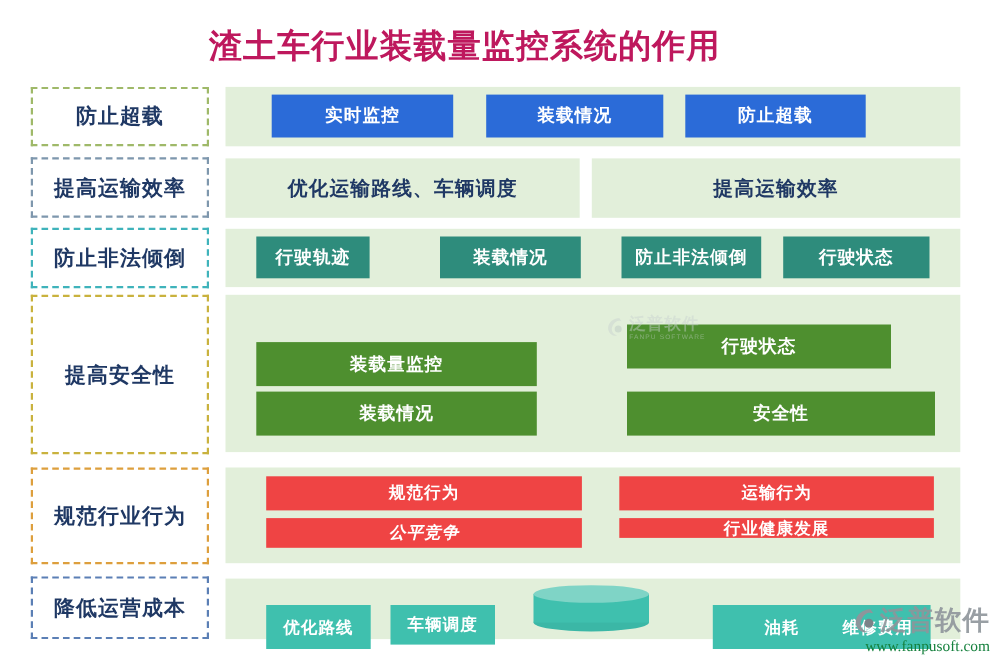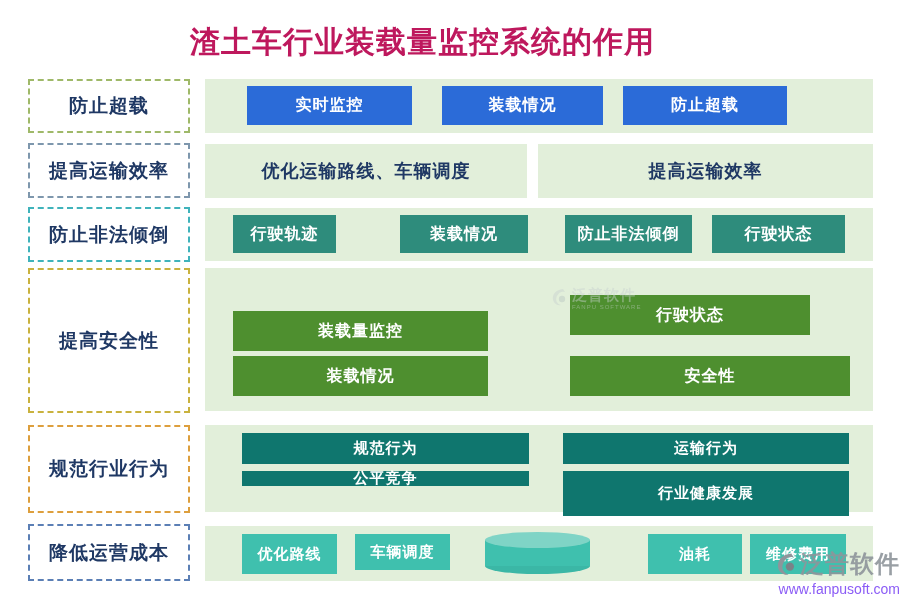--- a/index.html
+++ b/index.html
@@ -34,68 +34,68 @@
   .p6{top:526px;height:55px;}
   .panel-text{color:#1f3864;font-weight:bold;font-size:18px;letter-spacing:1px;}
   
   .btn{
     position:absolute;display:flex;align-items:center;justify-content:center;
     color:#ffffff;font-weight:bold;font-size:16px;letter-spacing:1px;white-space:nowrap;
   }
   .btn-blue{background:#2b6bd8;}
   .btn-teal{background:#2e8c7c;}
   .btn-green{background:#4e8f2f;}
-  .btn-peri{background:#0f766e;}
+  .btn-peri{background:#ef4444;}
   .btn-turq{background:#3fc0ae;}
   
   .r1b1{left:42px;top:7px;width:165px;height:39px;}
   .r1b2{left:237px;top:7px;width:161px;height:39px;}
   .r1b3{left:418px;top:7px;width:164px;height:39px;}
   
   .r3b1{left:28px;top:7px;width:103px;height:38px;}
   .r3b2{left:195px;top:7px;width:128px;height:38px;}
   .r3b3{left:360px;top:7px;width:127px;height:38px;}
   .r3b4{left:507px;top:7px;width:133px;height:38px;}
   
   .r4a1{left:28px;top:27px;width:255px;height:40px;margin-top:16px;}
   .r4a2{left:365px;top:27px;width:240px;height:40px;}
   .r4b1{left:28px;top:88px;width:255px;height:40px;}
   .r4b2{left:365px;top:88px;width:280px;height:40px;}
   
   .r5{font-size:15px;}
   .r5a1{left:37px;top:8px;width:287px;height:31px;}
   .r5a2{left:358px;top:8px;width:286px;height:31px;}
-  .r5b1{left:37px;top:46px;width:287px;height:15px;}
-  .r5b2{left:358px;top:46px;width:286px;height:45px;}
+  .r5b1{left:37px;top:46px;width:287px;height:27px;font-style:italic;}
+  .r5b2{left:358px;top:46px;width:286px;height:18px;}
   
-  .r6{font-size:15px;}
+  .r6{font-size:15px;margin-top:16px;}
   .r6b1{left:37px;top:8px;width:95px;height:40px;}
   .r6b2{left:150px;top:8px;width:95px;height:36px;}
-  .r6b3{left:443px;top:8px;width:94px;height:40px;}
+  .r6b3{left:443px;top:8px;width:94px;height:40px;padding-left:16px;}
   .r6b4{left:545px;top:8px;width:96px;height:40px;}
   
   .cyl{position:absolute;left:280px;top:6px;width:105px;height:42px;}
   .cyl-top{position:absolute;top:0;left:0;width:100%;height:16px;border-radius:50%;background:#7fd4c6;z-index:2;}
   .cyl-mid{position:absolute;top:8px;left:0;width:100%;height:26px;background:#3fc0ae;z-index:1;}
   .cyl-bot{position:absolute;bottom:0;left:0;width:100%;height:16px;border-radius:50%;background:#3bb7a6;}
   
   .wm-center{
     position:absolute;left:550px;top:287px;display:flex;align-items:flex-start;gap:4px;
     opacity:0.45;z-index:5;pointer-events:none;
   }
   .wm-center .wm-texts{display:flex;flex-direction:column;line-height:1;}
   .wm-center .wm-brand{font-size:15px;font-weight:bold;color:#c8d2cf;letter-spacing:1px;}
   .wm-center .wm-sub{font-size:6px;color:#c8d2cf;letter-spacing:1px;margin-top:2px;}
   .wm-corner{position:absolute;right:0px;top:548px;width:150px;text-align:right;z-index:6;pointer-events:none;}
   .wm-corner .row1{display:flex;align-items:center;justify-content:flex-end;gap:2px;}
   .wm-corner .wm-brand{
     font-size:24px;font-weight:bold;color:#8e959b;opacity:0.9;letter-spacing:1px;white-space:nowrap;
   }
   .wm-corner .wm-url{
-    font-family:Liberation Sans, sans-serif;font-size:14px;color:#8b5cf6;white-space:nowrap;margin-top:1px;
+    font-family:Liberation Serif, serif;font-size:14px;color:#15803d;white-space:nowrap;margin-top:1px;
   }
   .logo-swirl{display:inline-block;flex:0 0 auto;}
 </style>
 </head>
 <body>
 
 <div class="canvas">
 
   <div class="title">渣土车行业装载量监控系统的作用</div>
 

